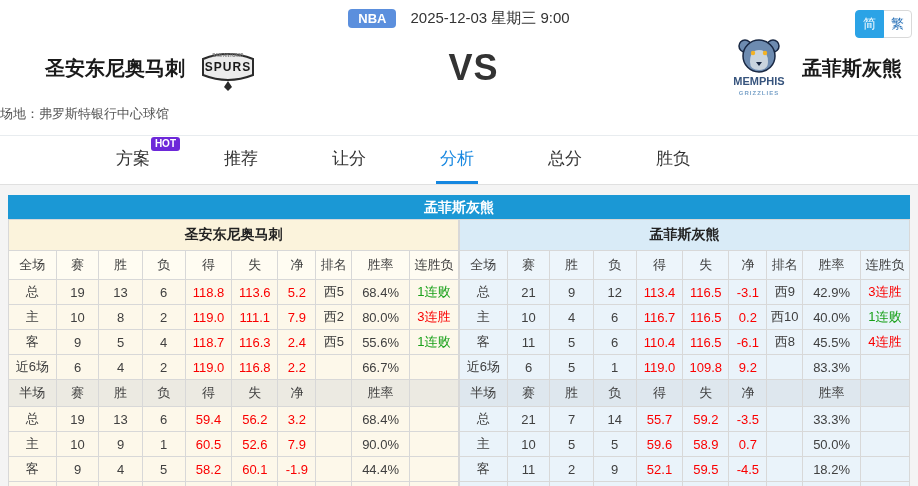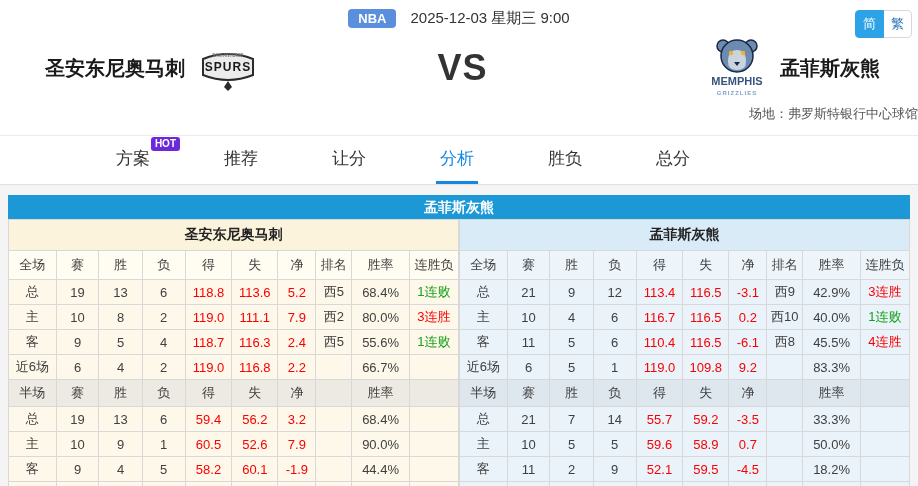--- a/index.html
+++ b/index.html
@@ -17,26 +17,26 @@
   .lang-btn{width:27px;height:26px;font-size:13px;display:flex;align-items:center;justify-content:center;
             border:1px solid #d9d9d9;background:#fff;color:#2a72b8;cursor:pointer;}
   .lang-btn.active{background:#2ba3e6;color:#fff;border-color:#2ba3e6;border-radius:4px;z-index:1;}
   .lang-btn.simplified{border-radius:4px 0 0 4px;}
   .lang-btn.traditional{border-radius:0 4px 4px 0;margin-left:-1px;}
 
   
   .teams-row{display:flex;align-items:center;height:58px;margin-top:2px;}
   .team-side{flex:1;display:flex;align-items:center;}
   .team-side.home{justify-content:flex-start;padding-left:45px;}
-  .team-side.away{justify-content:flex-end;padding-right:38px;}
+  .team-side.away{justify-content:flex-end;padding-right:16px;}
   .team-name{font-size:20px;font-weight:bold;color:#1a1a1a;}
   .team-logo{margin:0 14px;}
   .vs-label{font-size:36px;font-weight:bold;color:#333;letter-spacing:1px;}
 
-  .venue-row{text-align:right;font-size:13px;color:#555;margin-top:8px;padding-bottom:12px;}
+  .venue-row{text-align:left;font-size:13px;color:#555;margin-top:8px;padding-bottom:12px;}
 
   
   .nav-tabs{height:48px;border-top:1px solid #e8ecef;border-bottom:1px solid #e0e0e0;
             display:flex;align-items:stretch;padding-left:112px;}
   .nav-tab{position:relative;display:flex;align-items:center;font-size:17px;color:#333;
            margin-right:66px;cursor:pointer;border-bottom:3px solid transparent;padding:0 4px;box-sizing:border-box;}
   .nav-tab.active{color:#1687e0;border-bottom-color:#1687e0;}
   .hot-badge{position:absolute;top:1px;right:-26px;background:#6d28d9;color:#fff;
              font-size:10px;font-weight:bold;padding:1px 4px;border-radius:3px;line-height:1.2;}
 
@@ -118,24 +118,24 @@
       <div class="nav-tab">
         <span>推荐</span>
       </div>
       <div class="nav-tab">
         <span>让分</span>
       </div>
       <div class="nav-tab active">
         <span>分析</span>
       </div>
       <div class="nav-tab">
+        <span>总分</span>
+      </div>
+      <div class="nav-tab">
         <span>胜负</span>
-      </div>
-      <div class="nav-tab">
-        <span>总分</span>
       </div>
     </div>
 
   <div class="content">
     <div class="standings">
       <div class="standings-title">孟菲斯灰熊</div>
       <div class="tables-wrap">
         <div class="half-wrap" id="table-home">
             <table class="side-home">
               <colgroup>

